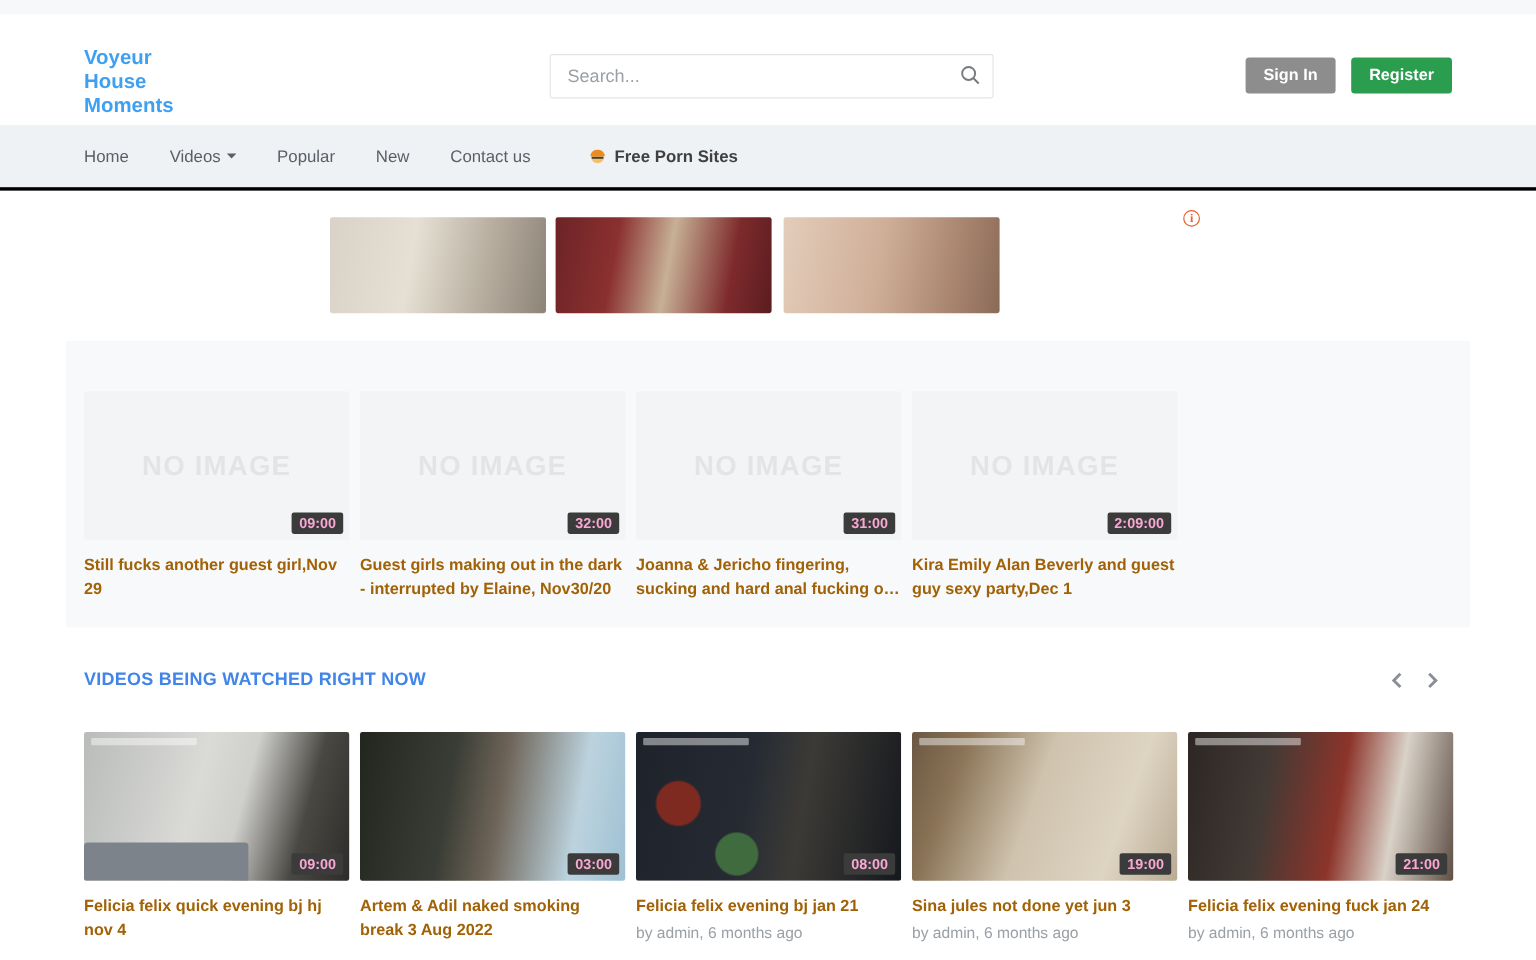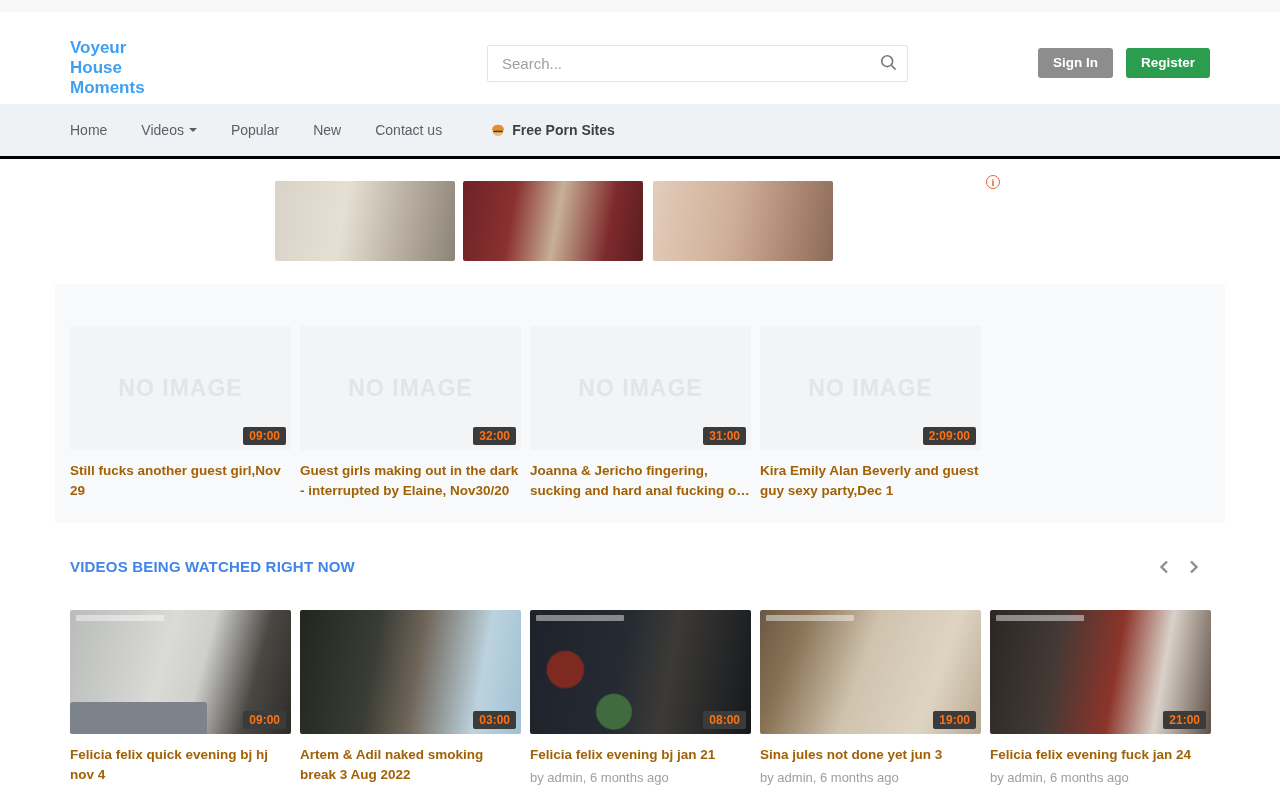--- a/index.html
+++ b/index.html
@@ -5,22 +5,22 @@
   * { margin:0; padding:0; box-sizing:border-box; }
   html,body { width:1280px; height:800px; overflow:hidden; background:#ffffff;
     font-family:"Liberation Sans", sans-serif; }
   .topstrip { height:12px; background:#f7f8f9; }
   .container { width:1170px; margin:0 auto; position:relative; }
 
   
   .header { background:#ffffff; height:92px; }
   .logo { position:absolute; left:15px; top:26px; color:#3fa0f2; font-weight:bold;
     font-size:17px; line-height:20px; cursor:pointer; }
-  .search-wrap { position:absolute; left:403px; top:33px; width:421px; height:37px;
-    border:1px solid #e3e5e8; border-radius:2px; background:#fff; display:flex; align-items:center;margin-left:29px; }
+  .search-wrap { position:absolute; left:403px; top:33px; width:370px; height:37px;
+    border:1px solid #e3e5e8; border-radius:2px; background:#fff; display:flex; align-items:center; }
   .search-input { flex:1; border:none; outline:none; font-size:15px; color:#444;
     padding:0 14px; font-family:"Liberation Sans",sans-serif; background:transparent; }
   .search-input::placeholder { color:#9aa0a6; }
   .search-btn { width:38px; height:100%; border:none; background:transparent; cursor:pointer;
     display:flex; align-items:center; justify-content:center; }
   .auth { position:absolute; right:15px; top:36px; display:flex; gap:13px; }
   .btn { height:30px; line-height:30px; padding:0 15px; border:none; border-radius:3px;
     color:#fff; font-size:13.5px; font-weight:bold; cursor:pointer;
     font-family:"Liberation Sans",sans-serif; }
   .btn-gray { background:#8d8d8d; }
@@ -53,21 +53,21 @@
   .section-title { color:#4285e8; font-size:15px; font-weight:bold; letter-spacing:.2px; }
   .arrows { display:flex; gap:14px; padding-right:8px; }
   .arrow { width:16px; height:16px; cursor:pointer; display:flex; align-items:center; justify-content:center; }
   .arrow svg { stroke:#8a8f95; }
 
   .cards { display:flex; gap:9px; margin-top:28px; }
   .card { width:221px; cursor:pointer; }
   .thumb { position:relative; width:221px; height:124px; border-radius:2px; overflow:hidden; }
   .thumb-noimg { background:#f3f4f5; display:flex; align-items:center; justify-content:center; }
   .noimg-label { color:#e3e4e6; font-size:23px; font-weight:bold; letter-spacing:1px; }
-  .badge { position:absolute; right:5px; bottom:5px; background:#3b3b3b; color:#f97316;
+  .badge { position:absolute; right:5px; bottom:5px; background:#3b3b3b; color:#f9a8d4;
     font-size:12px; font-weight:bold; padding:2px 6px; border-radius:2px; }
   .card-title { margin-top:11px; font-size:13.5px; font-weight:bold; color:#a16207; line-height:20px;
     display:-webkit-box; -webkit-line-clamp:2; -webkit-box-orient:vertical; overflow:hidden; }
   .card-meta { margin-top:5px; font-size:13px; color:#9aa0a6; }
 
   .watched-wrap { background:#fff; padding:35px 15px 0 15px; }
   .cctv-mark { position:absolute; left:6px; top:5px; width:88px; height:6px;
     background:rgba(255,255,255,.45); border-radius:1px; }
 
   

